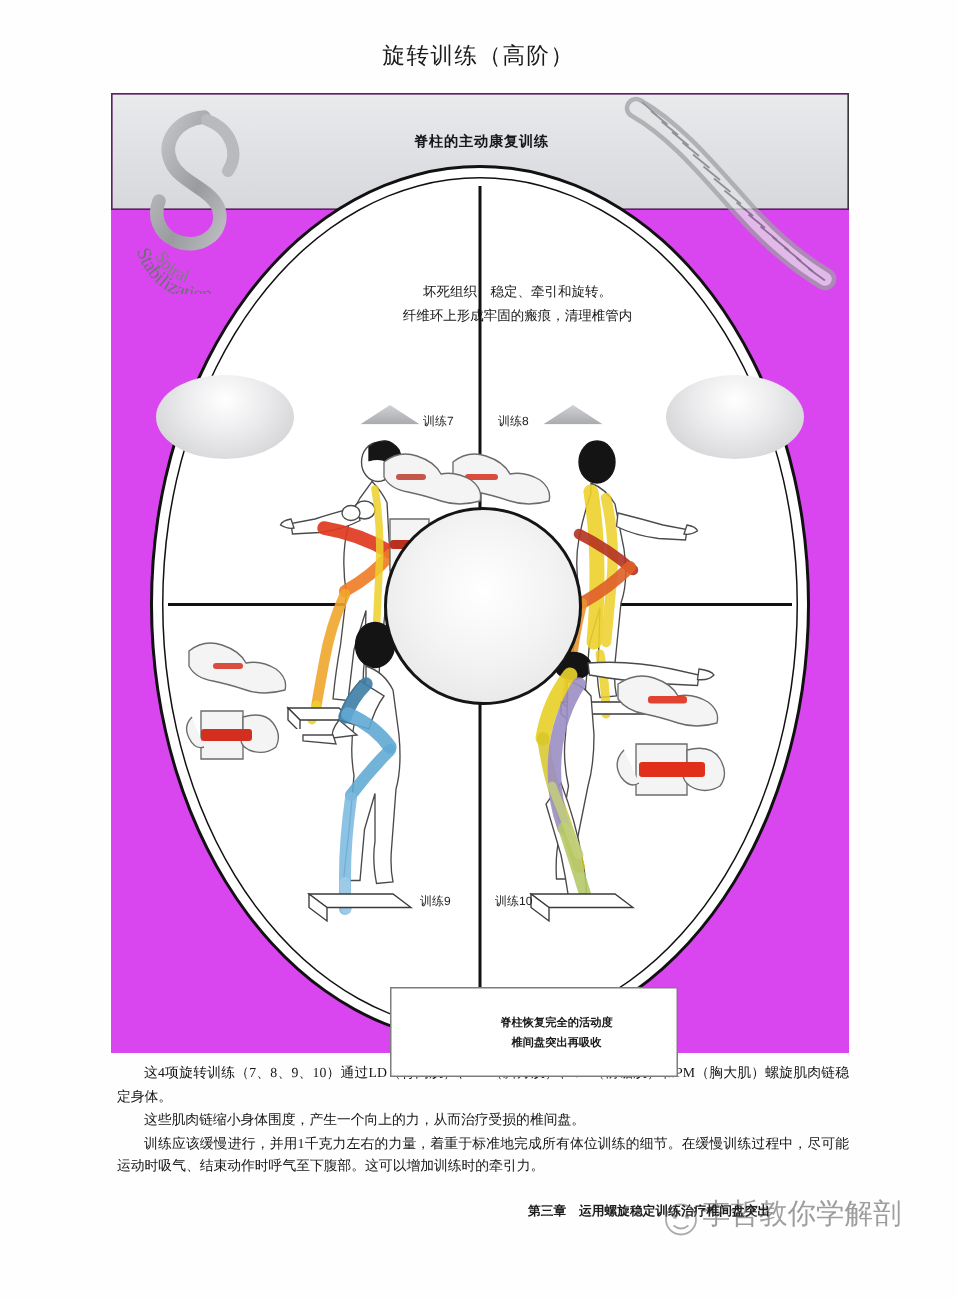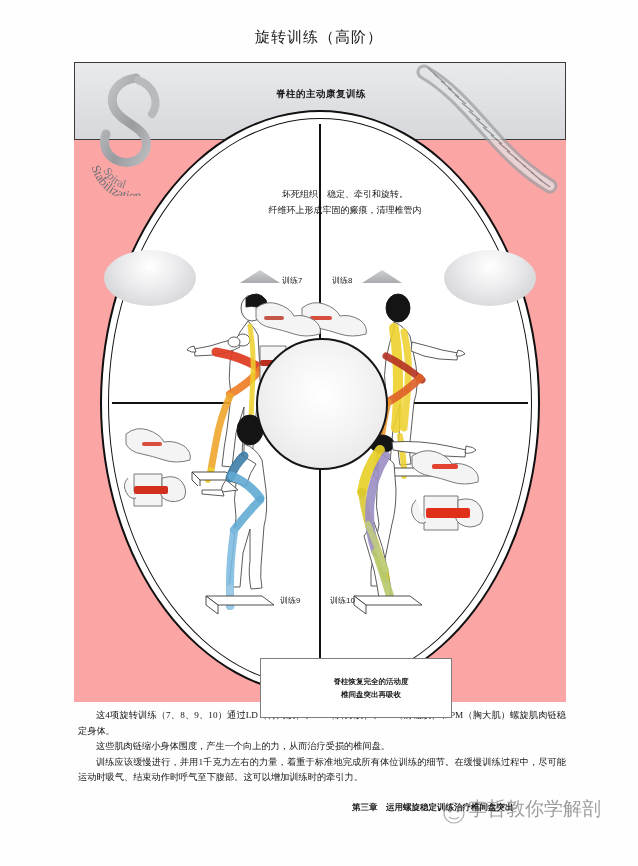--- a/index.html
+++ b/index.html
@@ -34,21 +34,21 @@
     color: #1a1a1a;
   }
 
   
   .figure {
     position: absolute;
     left: 74px;
     top: 62px;
     width: 492px;
     height: 640px;
-    background: #fca5a5;
+    background: #d946ef;
     text-decoration: underline;
   }
 
   
   .banner {
     position: absolute;
     left: 0;
     top: 0;
     width: 492px;
     height: 78px;

